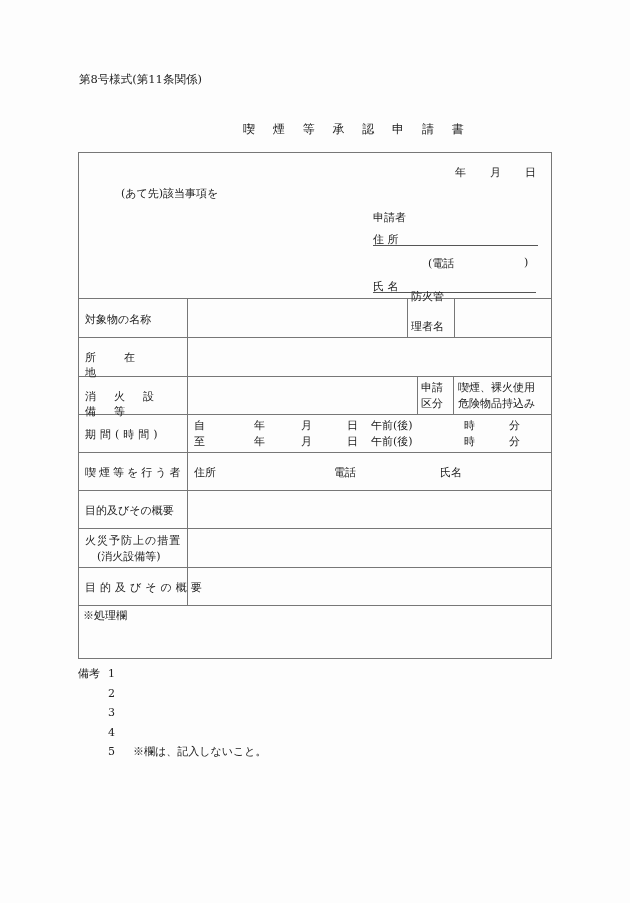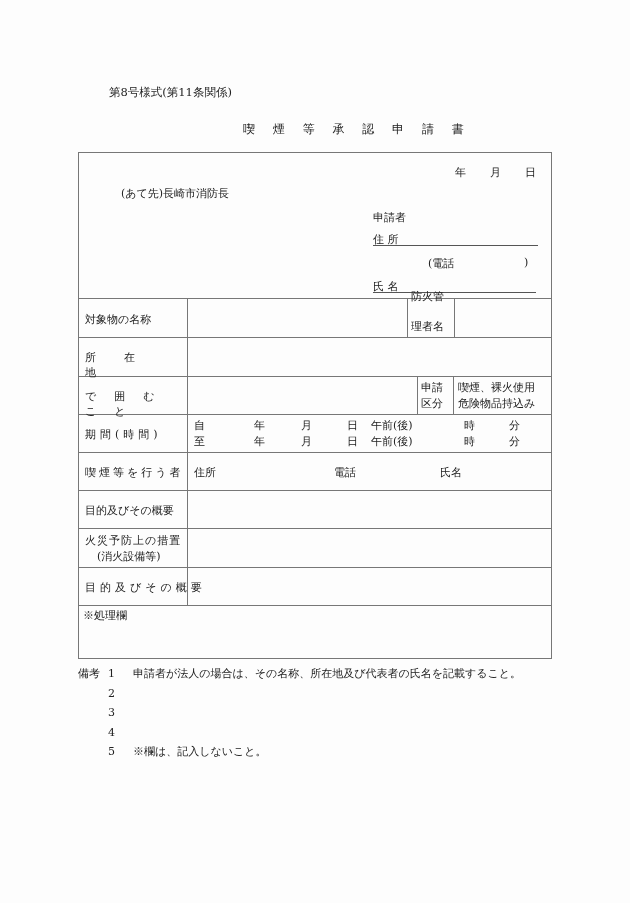--- a/index.html
+++ b/index.html
@@ -2,21 +2,21 @@
 <html><head>
 <meta charset="utf-8">
 <style>
   html, body { margin: 0; padding: 0; }
   body {
     width: 630px; height: 903px; background: #fdfdfd; position: relative;
     font-family: "DejaVu Serif", "Liberation Serif", serif; color: #222; font-size: 11px;
     overflow: hidden;
   }
   .abs { position: absolute; white-space: nowrap; }
-  .form-no { left: 79px; top: 85px; font-size: 11.5px; margin-left: 30px; }
+  .form-no { left: 79px; top: 72px; font-size: 11.5px; }
   .title { left: 243px; top: 121px; font-size: 12px; letter-spacing: 7px; }
   .table-box {
     position: absolute; left: 78px; top: 152px; width: 474px; height: 507px;
     border: 1.5px solid #777; box-sizing: border-box;
   }
   .hline { position: absolute; left: 0; right: 0; height: 0; border-top: 1px solid #777; }
   .vline { position: absolute; width: 0; border-left: 1px solid #777; }
   .uline { position: absolute; height: 0; border-top: 1px solid #555; }
   .lbl { position: absolute; font-size: 11px; }
   .spread { display: flex; justify-content: space-between; }
@@ -31,21 +31,21 @@
 <div class="abs form-no">第8号様式(第11条関係)</div>
 <div class="abs title">喫 煙 等 承 認 申 請 書</div>
 
 <div class="table-box">
 
   <div>
     <span class="lbl" style="left:376px;top:12px">年</span>
     <span class="lbl" style="left:411px;top:12px">月</span>
     <span class="lbl" style="left:446px;top:12px">日</span>
   </div>
-  <span class="lbl" style="left:42px;top:33px">(あて先)長崎市消防長</span>
+  <span class="lbl" style="left:42px;top:33px">(あて先)該当事項を</span>
   <span class="lbl" style="left:294px;top:57px">申請者</span>
   <span class="lbl" style="left:294px;top:79px">住 所</span>
   <div class="uline" style="left:294px;width:165px;top:92px"></div>
   <span class="lbl" style="left:349px;top:103px">(電話</span>
   <span class="lbl" style="left:445px;top:103px">)</span>
   <span class="lbl" style="left:294px;top:126px">氏 名</span>
   <div class="uline" style="left:294px;width:163px;top:139px"></div>
 
   <div class="hline" style="top:145px"></div>
   <div class="hline" style="top:184px"></div>
@@ -68,21 +68,21 @@
   <span class="lbl" style="left:332px;top:166px">理者名</span>
   <div class="vline" style="left:375px;top:145px;height:39px"></div>
   <div style="position:absolute;left:376px;top:146px;width:94px;height:38px"></div>
 
   <div class="lbl" style="left:6px;top:197px;width:96px;display:flex;justify-content:space-between">
     <span style="letter-spacing:28px">所在地</span>
   </div>
   <div style="position:absolute;left:110px;top:185px;width:360px;height:38px"></div>
 
   <div class="lbl" style="left:6px;top:236px;width:100px">
-    <span style="letter-spacing:18px">で囲むこと</span>
+    <span style="letter-spacing:18px">消火設備等</span>
   </div>
   <div style="position:absolute;left:110px;top:224px;width:226px;height:37px"></div>
   <div class="vline" style="left:338px;top:223px;height:38px"></div>
   <span class="lbl" style="left:342px;top:227px">申請</span>
   <span class="lbl" style="left:342px;top:243px">区分</span>
   <div class="vline" style="left:374px;top:223px;height:38px"></div>
   <span class="lbl" style="left:379px;top:227px">喫煙、裸火使用</span>
   <span class="lbl" style="left:379px;top:243px">危険物品持込み</span>
 
   <div class="lbl" style="left:6px;top:274px;width:100px">
@@ -122,21 +122,20 @@
   <span class="lbl" style="left:6px;top:427px;letter-spacing:4px">目的及びその概要</span>
   <div style="position:absolute;left:110px;top:415px;width:360px;height:37px"></div>
 
   <span class="lbl" style="left:4px;top:455px">※処理欄</span>
 </div>
 
 <div class="remarks">
   <div class="row">
     <span class="head">備考</span>
     <span class="num">1</span>
-    <span>申請者が法人の場合は、その名称、所在地及び代表者の氏名を記載すること。</span>
   </div>
   <div class="row">
     <span class="head"></span>
     <span class="num">2</span>
   </div>
   <div class="row">
     <span class="head"></span>
     <span class="num">3</span>
   </div>
   <div class="row">

